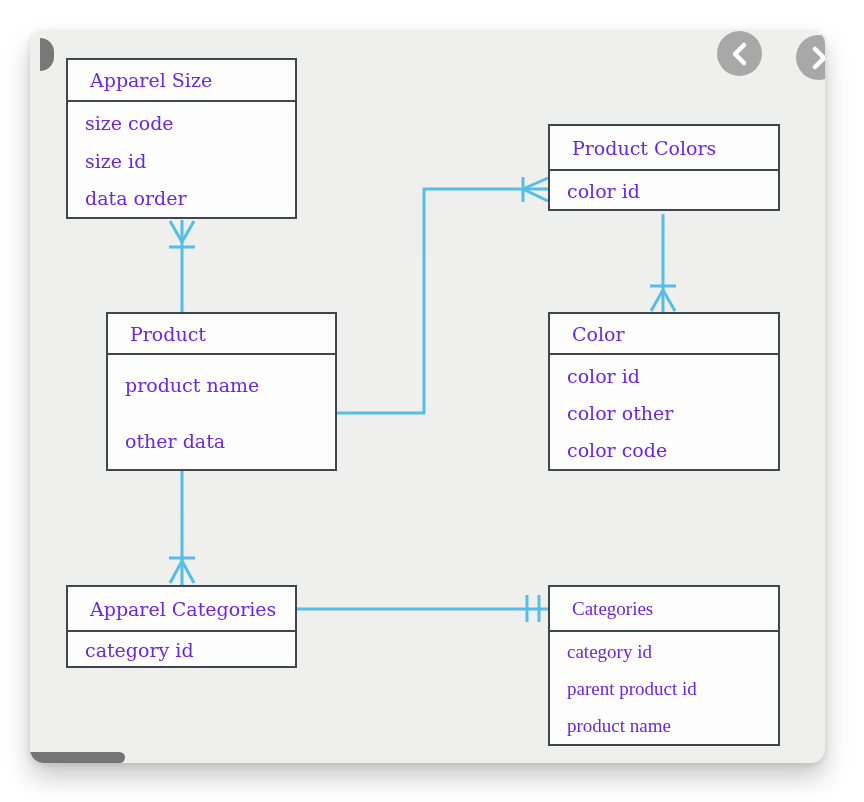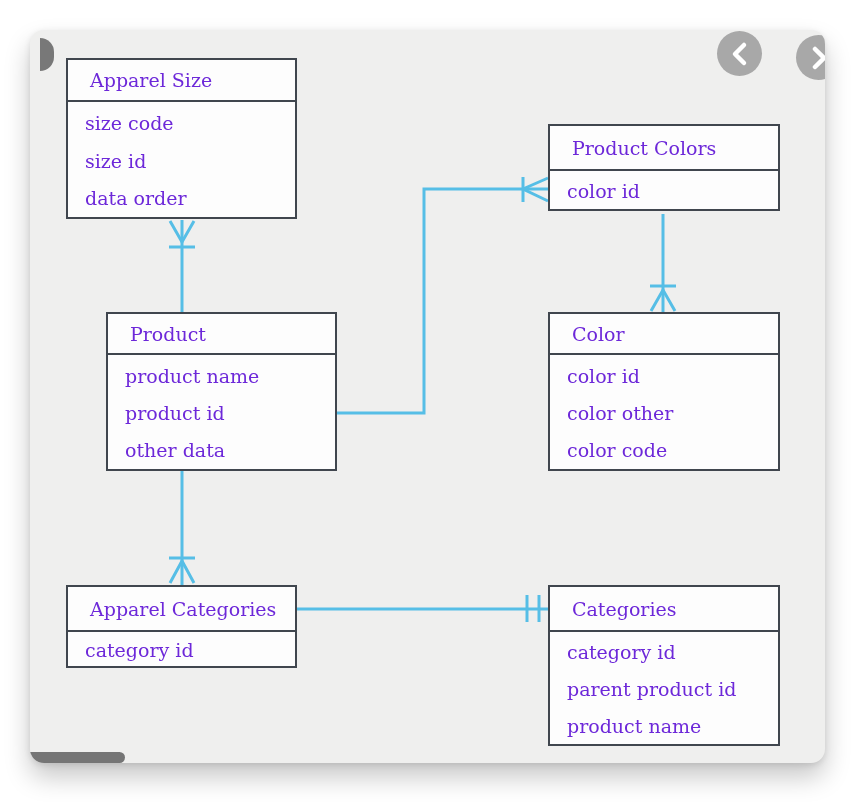--- a/index.html
+++ b/index.html
@@ -132,42 +132,41 @@
       <div class="ehead" style="height:43px">Product Colors</div>
       <div class="ebody" style="top:47px">
         <div class="efield">color id</div>
       </div>
     </div>
 
     <div class="entity" style="left:36px; top:282px; width:231px; height:159px;margin-left:40px;">
       <div class="ehead" style="height:39px">Product</div>
       <div class="ebody" style="top:43px">
         <div class="efield">product name</div>
-        <div class="efield">product id</div>
         <div class="efield">other data</div>
       </div>
     </div>
 
     <div class="entity" style="left:518px; top:282px; width:232px; height:159px;text-align:right;">
       <div class="ehead" style="height:39px">Color</div>
       <div class="ebody" style="top:43px">
         <div class="efield">color id</div>
         <div class="efield">color other</div>
         <div class="efield">color code</div>
       </div>
     </div>
 
     <div class="entity" style="left:36px; top:555px; width:231px; height:83px;">
       <div class="ehead" style="height:43px">Apparel Categories</div>
       <div class="ebody" style="top:47px">
         <div class="efield">category id</div>
       </div>
     </div>
 
-    <div class="entity" style="left:518px; top:555px; width:232px; height:161px;">
+    <div class="entity" style="left:518px; top:555px; width:232px; height:161px;font-family:Liberation Serif, serif;">
       <div class="ehead" style="height:43px">Categories</div>
       <div class="ebody" style="top:47px">
         <div class="efield">category id</div>
         <div class="efield">parent product id</div>
         <div class="efield">product name</div>
       </div>
     </div>
 
     <div class="dark-semicircle"></div>
 

